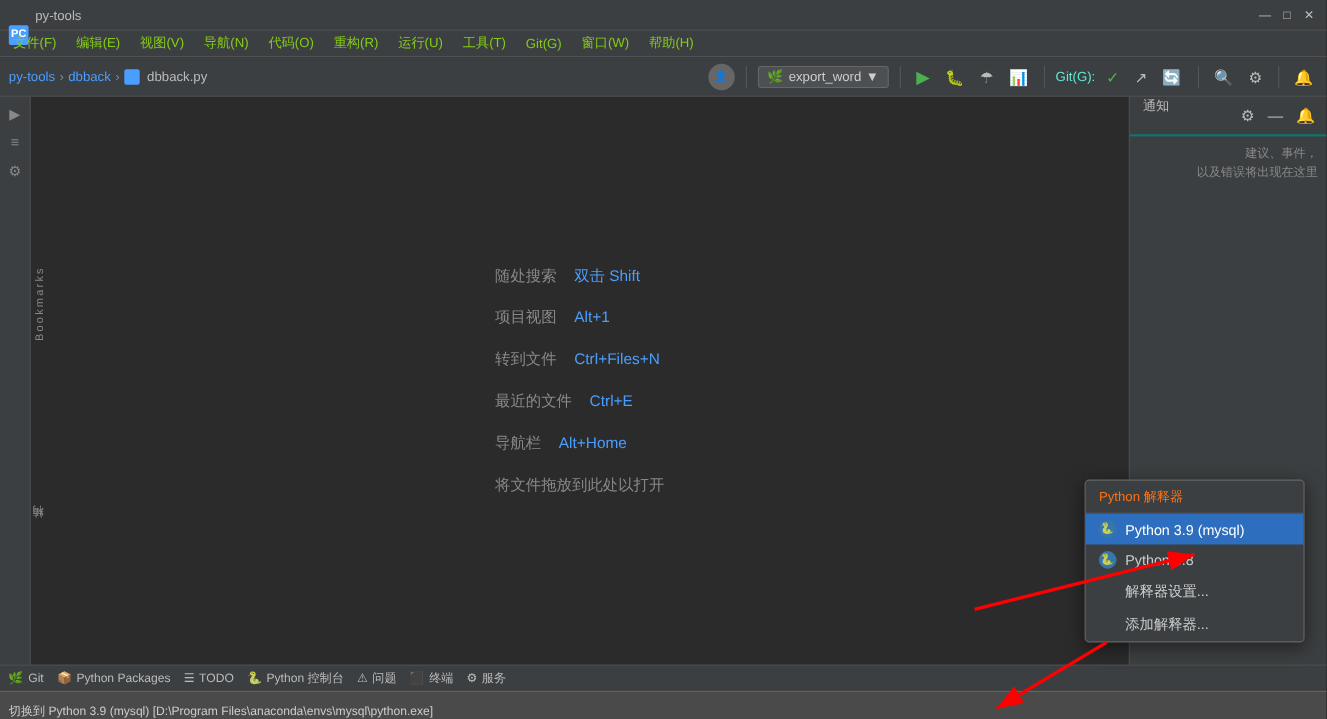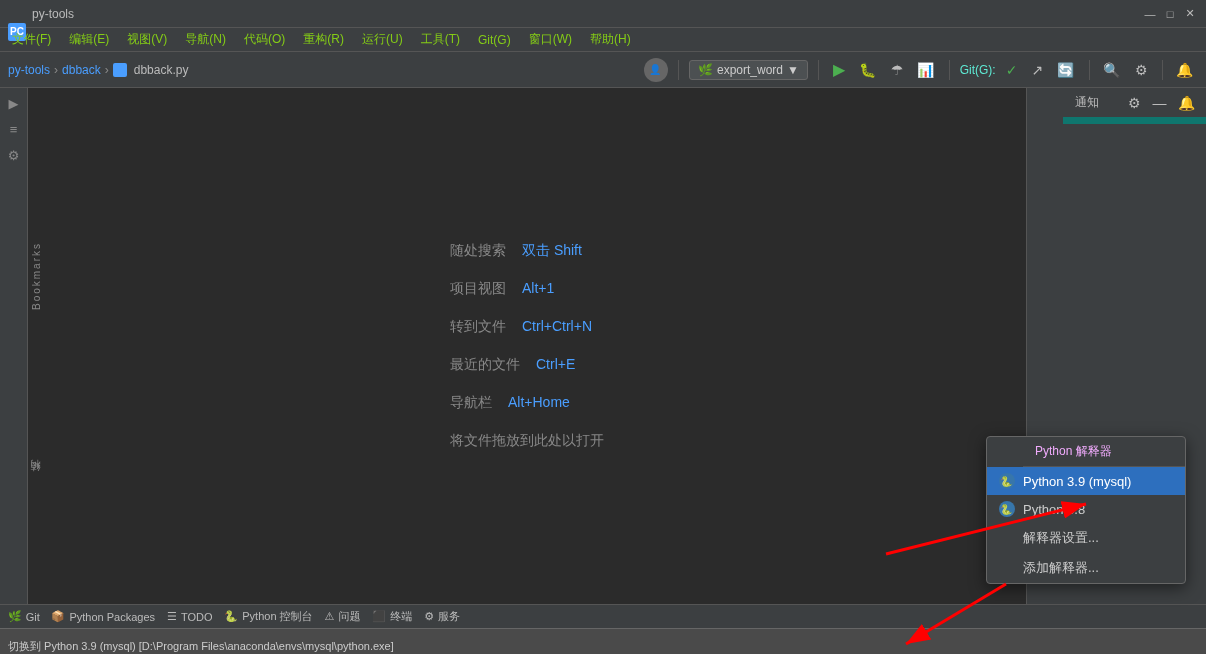--- a/index.html
+++ b/index.html
@@ -215,26 +215,24 @@
     #right-panel {
       width: 180px;
       background: #3c3f41;
       border-left: 1px solid #555;
       display: flex;
       flex-direction: column;
     }
     #right-panel-header {
       height: 36px;
       display: flex;
-      align-items: center;
       justify-content: flex-end;
       padding: 0 6px;
-      border-bottom: 7px solid #0f766e;
-      gap: 4px;
-      margin-left: 36px;
+      border-bottom: 2px solid #0f766e;
+      gap: 4px;
     }
     .right-panel-hint {
       font-size: 11px;
       color: #888;
       text-align: right;
       padding: 8px;
       line-height: 1.5;
     }
 
     
@@ -277,24 +275,23 @@
       width: 200px;
       background: #3c3f41;
       border: 1px solid #666;
       border-radius: 4px;
       box-shadow: 0 4px 16px rgba(0,0,0,0.5);
       z-index: 100;
       font-size: 13px;
     }
     .popup-header {
       padding: 6px 12px;
-      color: #f0abfc;
+      color: #f97316;
       border-bottom: 1px solid #555;
       font-size: 12px;
-      margin-left: 36px;
     }
     .popup-item {
       padding: 6px 12px;
       color: #ccc;
       cursor: pointer;
       display: flex;
       align-items: center;
       gap: 8px;
     }
     .popup-item.active {
@@ -432,21 +429,21 @@
       <div class="hint-line">
         <span class="hint-label">随处搜索</span>
         <span class="hint-shortcut">双击 Shift</span>
       </div>
       <div class="hint-line">
         <span class="hint-label">项目视图</span>
         <span class="hint-shortcut">Alt+1</span>
       </div>
       <div class="hint-line">
         <span class="hint-label">转到文件</span>
-        <span class="hint-shortcut">Ctrl+Ctrl+N</span>
+        <span class="hint-shortcut">Ctrl+Files+N</span>
       </div>
       <div class="hint-line">
         <span class="hint-label">最近的文件</span>
         <span class="hint-shortcut">Ctrl+E</span>
       </div>
       <div class="hint-line">
         <span class="hint-label">导航栏</span>
         <span class="hint-shortcut">Alt+Home</span>
       </div>
       <div class="hint-line">
@@ -463,20 +460,21 @@
     </div>
   </div>
 
   <div id="right-panel">
     <div id="right-panel-header">
       <span style="font-size:12px;color:#bbb;flex:1;padding-left:6px;">通知</span>
       <button class="toolbar-btn">⚙</button>
       <button class="toolbar-btn">—</button>
       <button class="toolbar-btn">🔔</button>
     </div>
+    <div class="right-panel-hint">建议、事件，<br>以及错误将出现在这里</div>
   </div>
 </div>
 
 <div id="status-bar">
   <div class="status-item">
     <span class="status-item-icon">🌿</span>
     <span>Git</span>
   </div>
   <div class="status-item">
     <span class="status-item-icon">📦</span>

